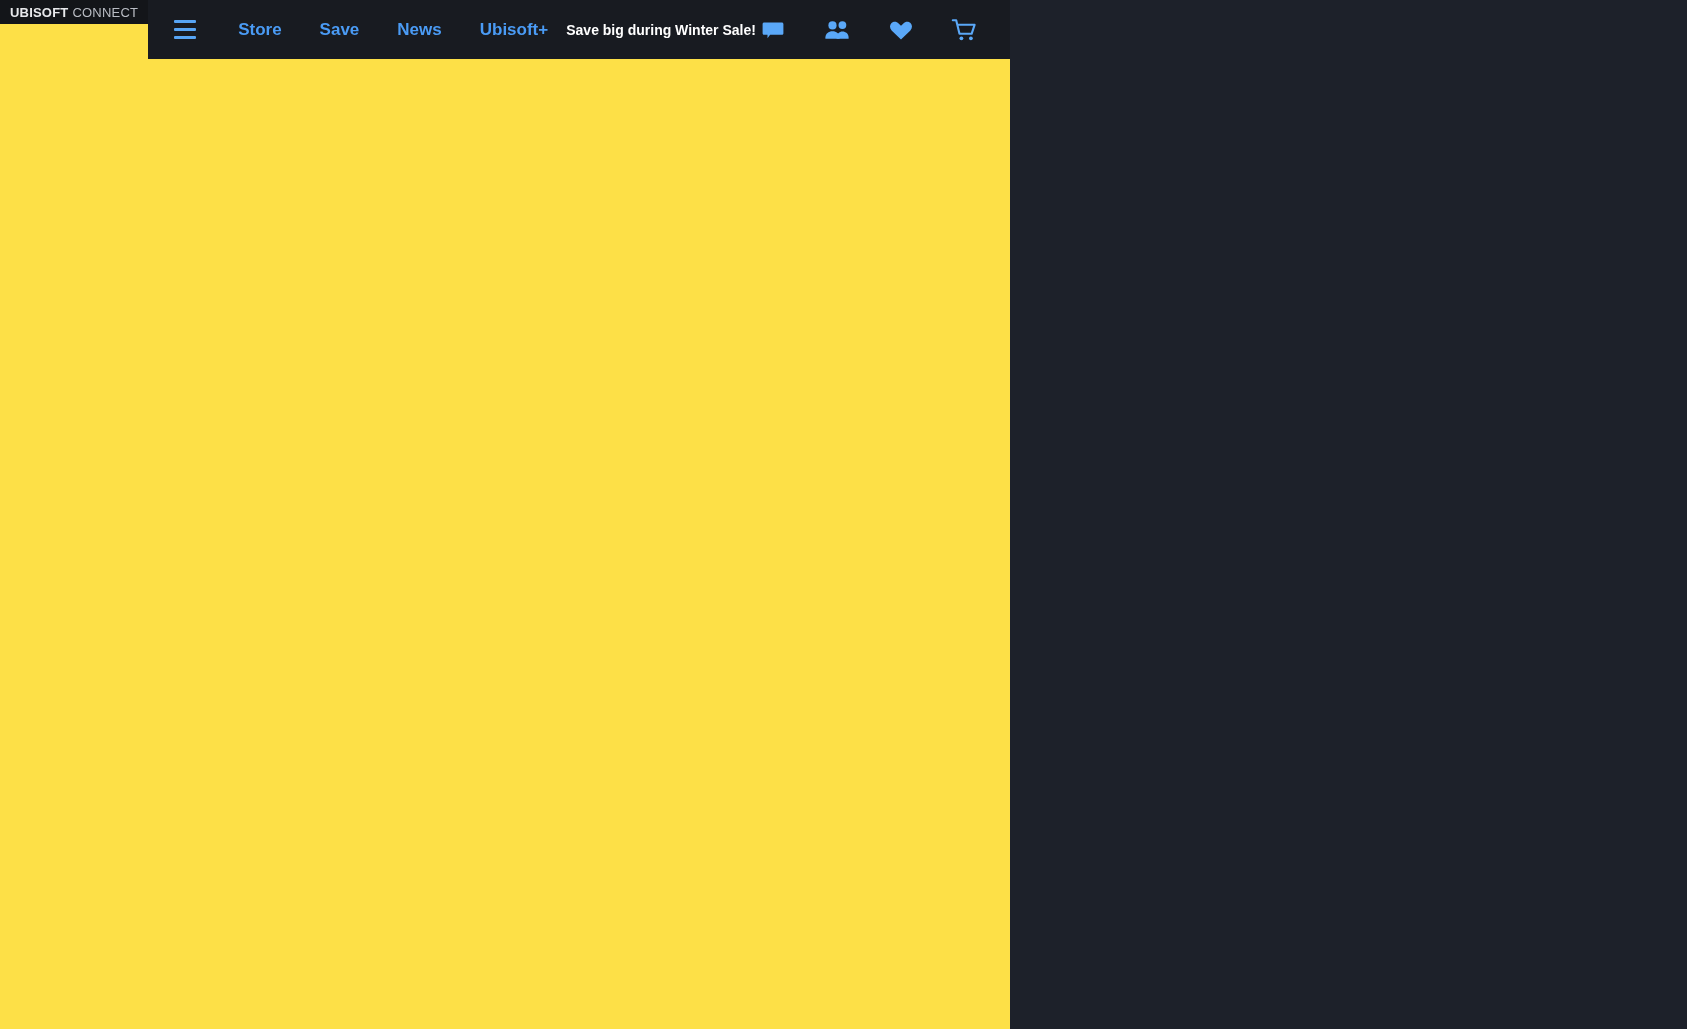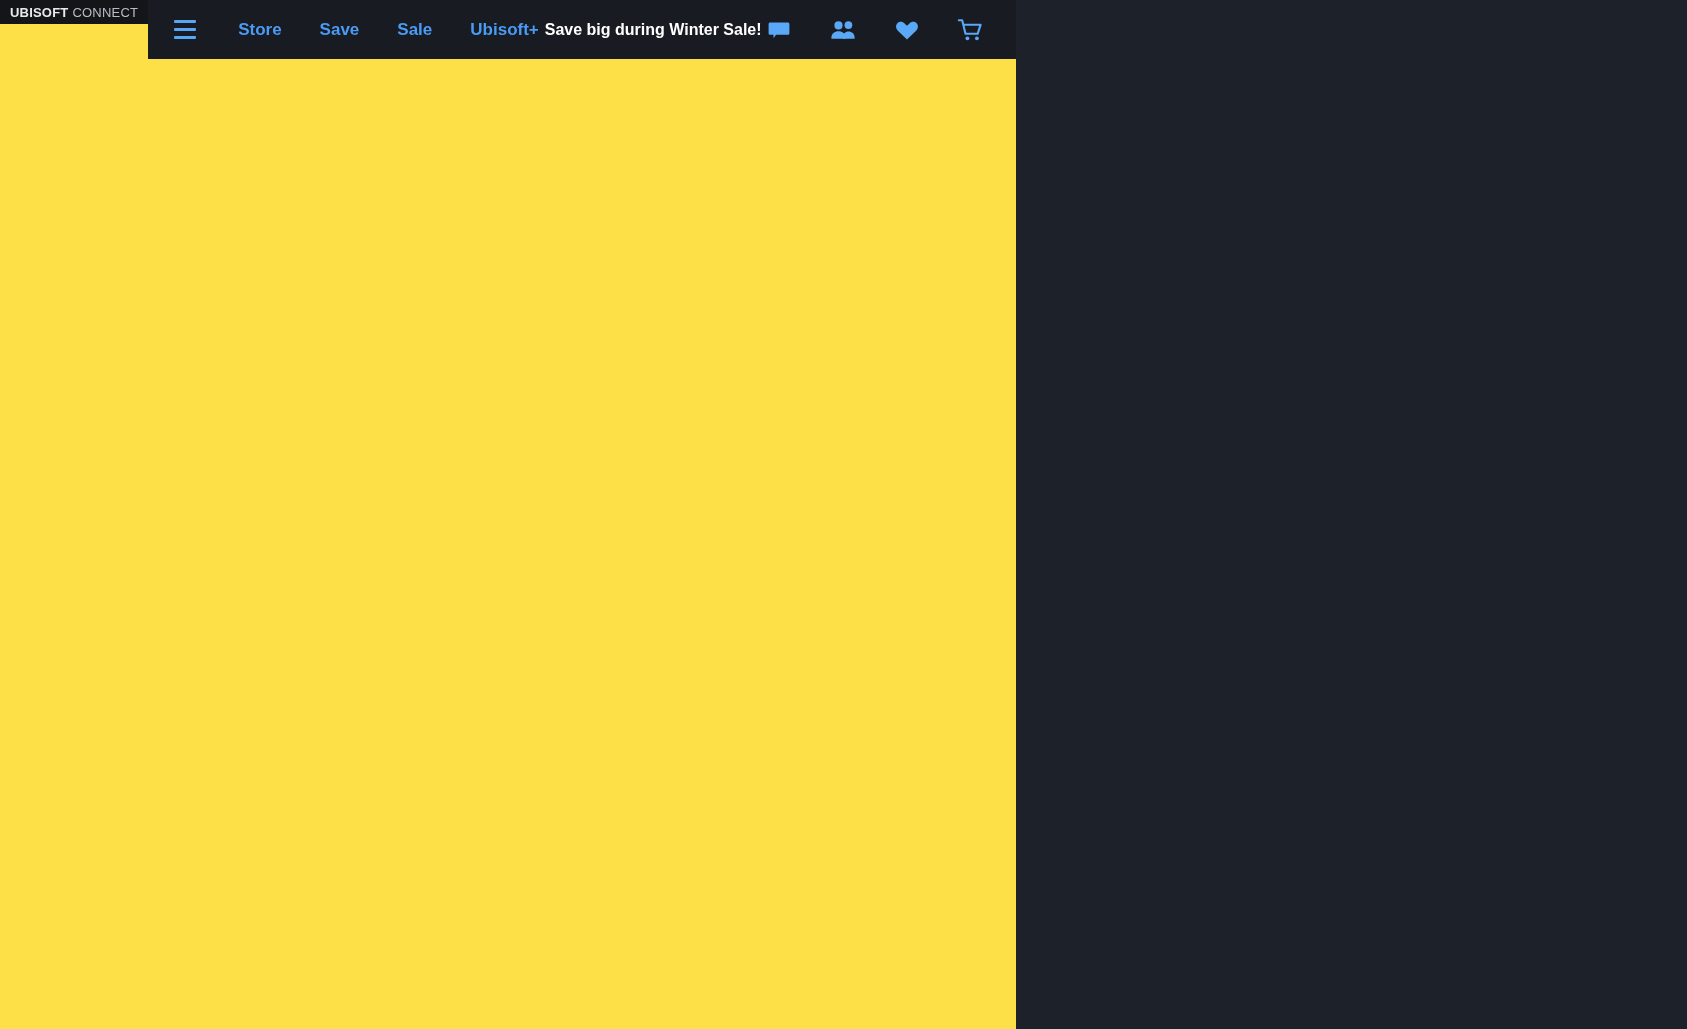--- a/index.html
+++ b/index.html
@@ -96,23 +96,24 @@
     text-decoration: none;
     margin-right: 38px;
     white-space: nowrap;
     cursor: pointer;
     line-height: 1;
   }
   .nav-link:last-of-type { margin-right: 6px; }
 
   .nav-promo {
     color: #ffffff;
-    font-size: 16px;
+    font-size: 14px;
     font-weight: bold;
     white-space: nowrap;
+    margin-left: 12px;
     cursor: pointer;
     line-height: 1;
   }
 
   .nav-spacer { flex: 1 1 auto; }
 
   .nav-right {
     display: flex;
     align-items: center;
     gap: 30px;
@@ -156,21 +157,21 @@
     <div class="nav-left">
 
       <button class="hamburger">
         <span></span>
         <span></span>
         <span></span>
       </button>
 
       <a class="nav-link" href="#">Store</a>
       <a class="nav-link" href="#">Save</a>
-      <a class="nav-link" href="#">Sale</a>
+      <a class="nav-link" href="#">News</a>
       <a class="nav-link" href="#">Ubisoft+</a>
 
       <div class="nav-promo">Save big during Winter Sale!</div>
     </div>
 
     <div class="nav-spacer"></div>
 
     <div class="nav-right">
 
       <button class="nav-icon-btn">

